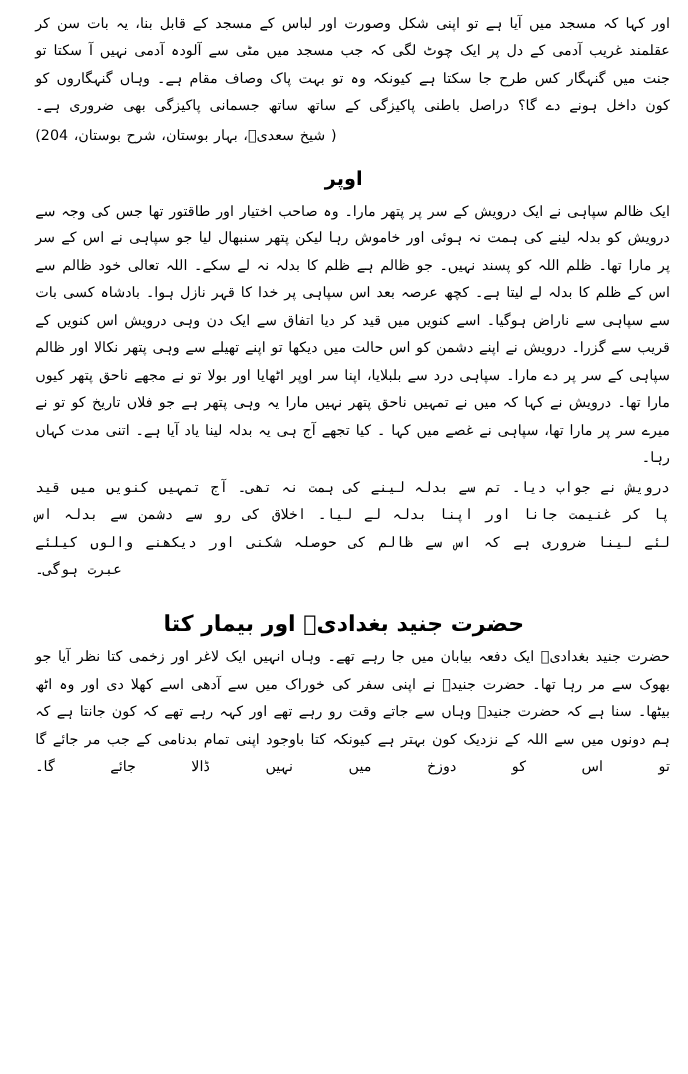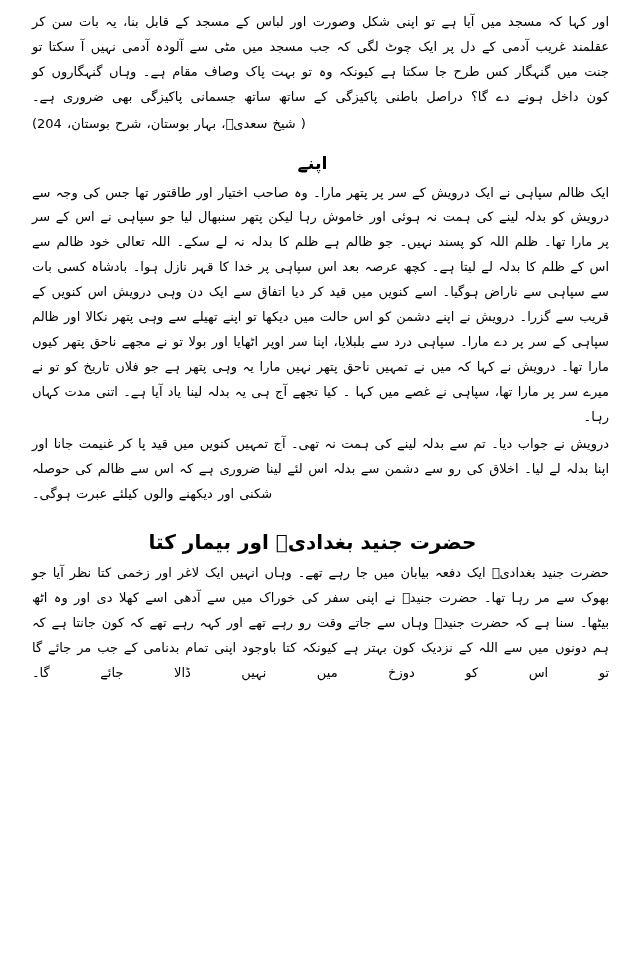--- a/index.html
+++ b/index.html
@@ -27,20 +27,21 @@
     font-size: 13px;
     line-height: 1.92;
     margin: 0 0 2px 16px;
     direction: rtl;
     text-align: justify;
     text-align-last: justify;
     word-spacing: 1px;
   }
   .para.last-right {
     text-align-last: left;
+    font-family: Liberation Mono, monospace;
   }
   .para.source-line {
     text-align-last: left;
   }
   .heading {
     font-size: 17.5px;
     font-weight: bold;
     line-height: 1.7;
     margin: 6px 0 2px 0;
     direction: rtl;
@@ -58,21 +59,21 @@
 <body>
 
 <div class="page">
 
   <p class="para">اور کہا کہ مسجد میں آیا ہے تو اپنی شکل وصورت اور لباس کے مسجد کے قابل بنا، یہ بات سن کر عقلمند غریب آدمی کے دل پر ایک چوٹ لگی کہ جب مسجد میں مٹی سے آلودہ آدمی نہیں آ سکتا تو جنت میں گنہگار کس طرح جا سکتا ہے کیونکہ وہ تو بہت پاک وصاف مقام ہے۔ وہاں گنہگاروں کو کون داخل ہونے دے گا؟ دراصل باطنی پاکیزگی کے ساتھ ساتھ جسمانی پاکیزگی بھی ضروری ہے۔</p>
 
   <p class="para source-line">( شیخ سعدیؒ، بہار بوستان، شرح بوستان، 204)</p>
 
   <div class="spacer-sm"></div>
 
-  <h2 class="heading">اپنے</h2>
+  <h2 class="heading">اوپر</h2>
 
   <p class="para">ایک ظالم سپاہی نے ایک درویش کے سر پر پتھر مارا۔ وہ صاحب اختیار اور طاقتور تھا جس کی وجہ سے درویش کو بدلہ لینے کی ہمت نہ ہوئی اور خاموش رہا لیکن پتھر سنبھال لیا جو سپاہی نے اس کے سر پر مارا تھا۔ ظلم اللہ کو پسند نہیں۔ جو ظالم ہے ظلم کا بدلہ نہ لے سکے۔ اللہ تعالی خود ظالم سے اس کے ظلم کا بدلہ لے لیتا ہے۔ کچھ عرصہ بعد اس سپاہی پر خدا کا قہر نازل ہوا۔ بادشاہ کسی بات سے سپاہی سے ناراض ہوگیا۔ اسے کنویں میں قید کر دیا اتفاق سے ایک دن وہی درویش اس کنویں کے قریب سے گزرا۔ درویش نے اپنے دشمن کو اس حالت میں دیکھا تو اپنے تھیلے سے وہی پتھر نکالا اور ظالم سپاہی کے سر پر دے مارا۔ سپاہی درد سے بلبلایا، اپنا سر اوپر اٹھایا اور بولا تو نے مجھے ناحق پتھر کیوں مارا تھا۔ درویش نے کہا کہ میں نے تمہیں ناحق پتھر نہیں مارا یہ وہی پتھر ہے جو فلاں تاریخ کو تو نے میرے سر پر مارا تھا، سپاہی نے غصے میں کہا ۔ کیا تجھے آج ہی یہ بدلہ لینا یاد آیا ہے۔ اتنی مدت کہاں رہا۔</p>
 
   <p class="para last-right">درویش نے جواب دیا۔ تم سے بدلہ لینے کی ہمت نہ تھی۔ آج تمہیں کنویں میں قید پا کر غنیمت جانا اور اپنا بدلہ لے لیا۔ اخلاق کی رو سے دشمن سے بدلہ اس لئے لینا ضروری ہے کہ اس سے ظالم کی حوصلہ شکنی اور دیکھنے والوں کیلئے عبرت ہوگی۔</p>
 
   <div class="spacer-md"></div>
 
   <h2 class="heading big">حضرت جنید بغدادیؒ اور بیمار کتا</h2>
 
   <p class="para">حضرت جنید بغدادیؒ ایک دفعہ بیابان میں جا رہے تھے۔ وہاں انہیں ایک لاغر اور زخمی کتا نظر آیا جو بھوک سے مر رہا تھا۔ حضرت جنیدؒ نے اپنی سفر کی خوراک میں سے آدھی اسے کھلا دی اور وہ اٹھ بیٹھا۔ سنا ہے کہ حضرت جنیدؒ وہاں سے جاتے وقت رو رہے تھے اور کہہ رہے تھے کہ کون جانتا ہے کہ ہم دونوں میں سے اللہ کے نزدیک کون بہتر ہے کیونکہ کتا باوجود اپنی تمام بدنامی کے جب مر جائے گا تو اس کو دوزخ میں نہیں ڈالا جائے گا۔</p>

